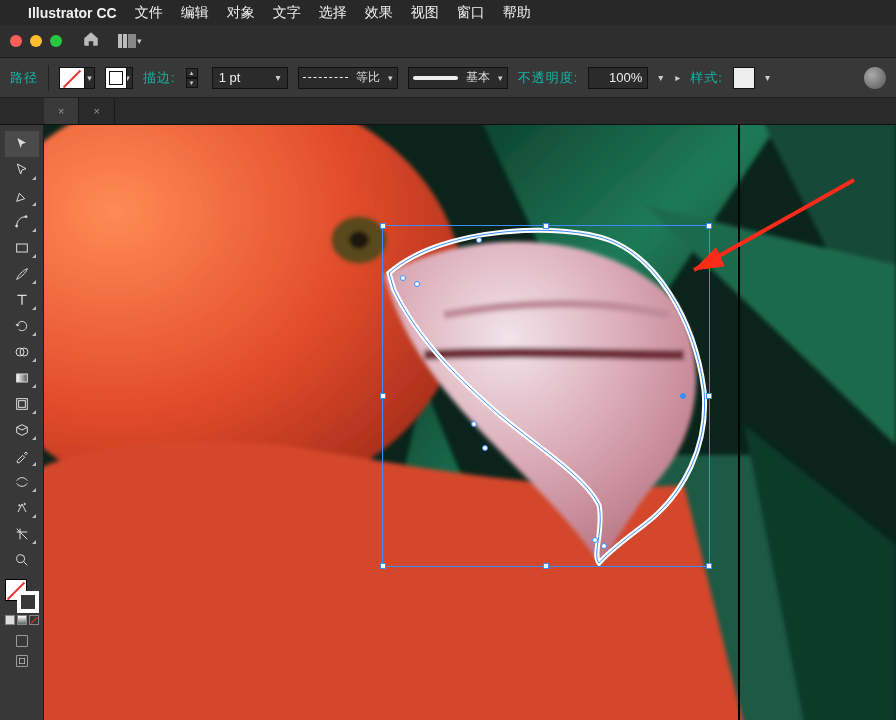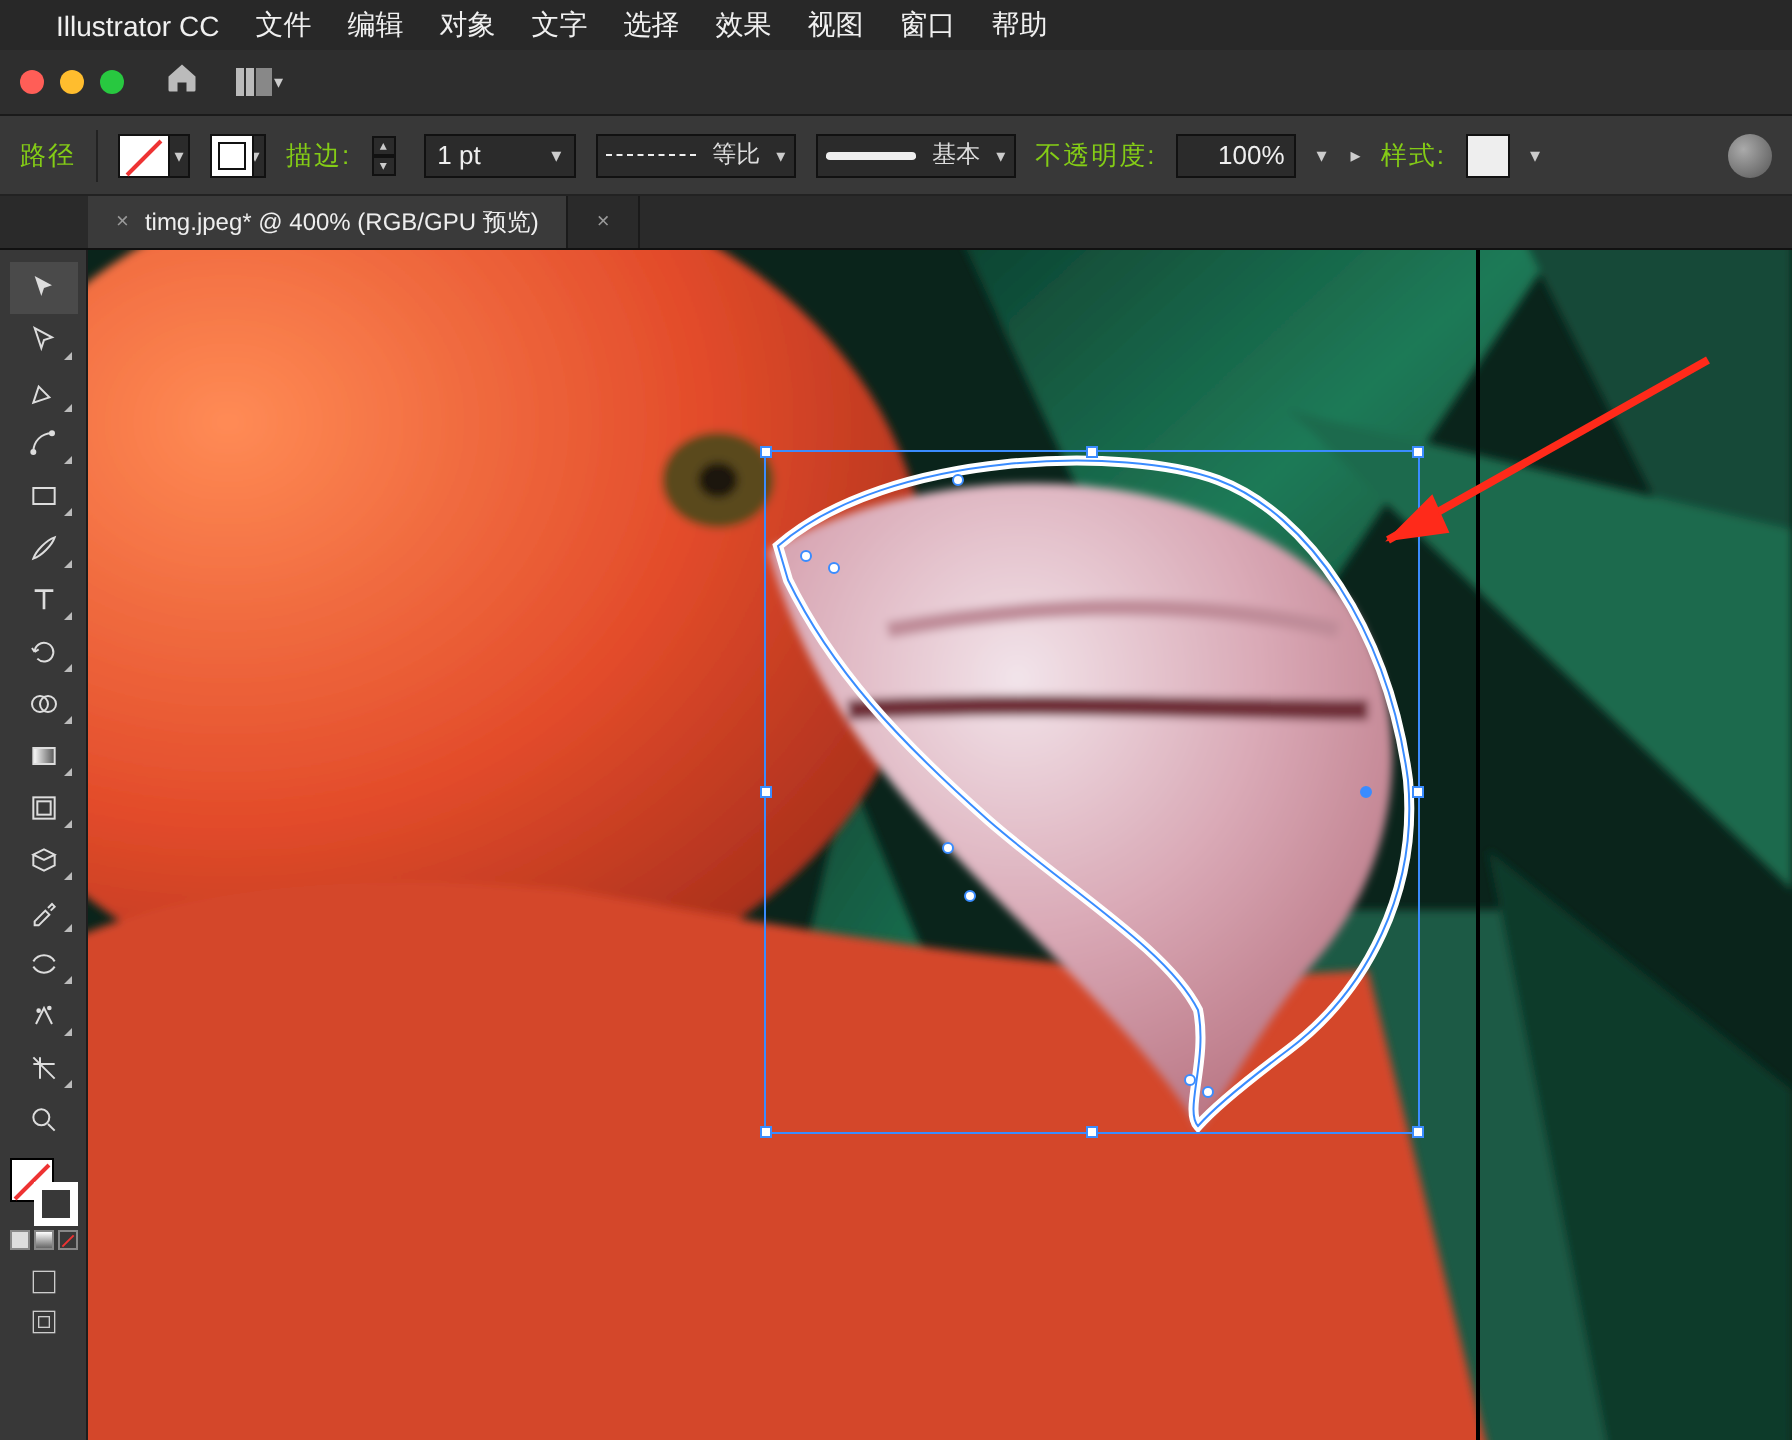--- a/index.html
+++ b/index.html
@@ -1,37 +1,37 @@
 <!DOCTYPE html>
 <html><head>
 <meta charset="utf-8">
 <style>
   * { margin: 0; padding: 0; box-sizing: border-box; font-family: -apple-system, "Helvetica Neue", Arial, sans-serif; }
   body { background: #323232; color: #ddd; width: 896px; height: 720px; overflow: hidden; position: relative; }
 
   
   .menubar { height: 25px; background: #282828; display: flex; align-items: center; padding: 0 10px; font-size: 14px; gap: 18px; color: #f0f0f0; }
   .menubar .apple { font-size: 15px; }
-  .menubar .appname { font-weight: 400; }
+  .menubar .appname { font-weight: 700; }
   .menubar .menu-item { cursor: default; }
 
   
   .titlebar { height: 33px; background: #2e2e2e; display: flex; align-items: center; padding: 0 10px; gap: 8px; border-bottom: 1px solid #1a1a1a;}
   .traffic { display: flex; gap: 8px; }
   .tl { width: 12px; height: 12px; border-radius: 50%; }
   .tl.red { background: #ff5e57; }
   .tl.yel { background: #ffbd2e; }
   .tl.grn { background: #28c840; }
   .titlebar .home-icon { margin-left: 12px; color: #ccc; fill:#bbb;}
   .titlebar .arrange-icon { margin-left: 10px; color:#bbb; display:flex; align-items:center; gap:1px;}
   .titlebar .product { flex:1; text-align:center; font-size:13px; color:#ccc; padding-right:80px;}
 
   
   .controlbar { height: 40px; background: #383838; display:flex; align-items:center; padding:0 10px; gap:10px; font-size:13px; color:#ddd; border-bottom:1px solid #222;}
-  .controlbar .label { color:#84cc16; letter-spacing:1px;}
+  .controlbar .label { color:#14b8a6; letter-spacing:1px;}
   .swatch { width:26px; height:22px; background:#fff; border:1px solid #111; position:relative; display:inline-block;}
   .swatch.nofill::after{content:"";position:absolute;left:0;right:0;top:50%;border-top:2px solid #e33; transform:rotate(-45deg);} 
   .swatch.small{width:14px;height:14px;background:#fff;border:1px solid #111;}
   .mini-chev { width:10px; height:22px; display:inline-flex; align-items:center; justify-content:center; color:#ccc; font-size:9px; background:#2b2b2b; border:1px solid #111; border-left:none;}
   .fieldgrp{display:flex;align-items:center;}
   .stroke-width { width:76px; height:22px; background:#2b2b2b; border:1px solid #111; color:#eee; display:flex; align-items:center; padding:0 6px; justify-content:space-between;}
   .spin { display:flex; flex-direction:column; margin-right:4px;}
   .spin span{width:12px;height:10px;background:#2b2b2b;border:1px solid #111;display:flex;align-items:center;justify-content:center;font-size:7px;color:#ccc;}
   .profile-select{height:22px;min-width:100px;display:flex;align-items:center;background:#2b2b2b;border:1px solid #111;padding:0 4px;gap:8px;}
   .profile-select .line{flex:1;height:0;}
@@ -169,21 +169,20 @@
   <span class="label">样式:</span>
   <span class="style-swatch"></span>
   <span class="caret">▾</span>
 
   <span class="icon-right"></span>
 </div>
 
 <div class="doctabs">
   <div class="doctab active">
     <span class="x">×</span>
-    <span>timg.jpeg* @ 400% (RGB/GPU 预览)</span>
   </div>
   <div class="doctab">
     <span class="x">×</span>
   </div>
 </div>
 
 <div class="workarea">
 
   <div class="toolbar">
     <div class="tool active">

